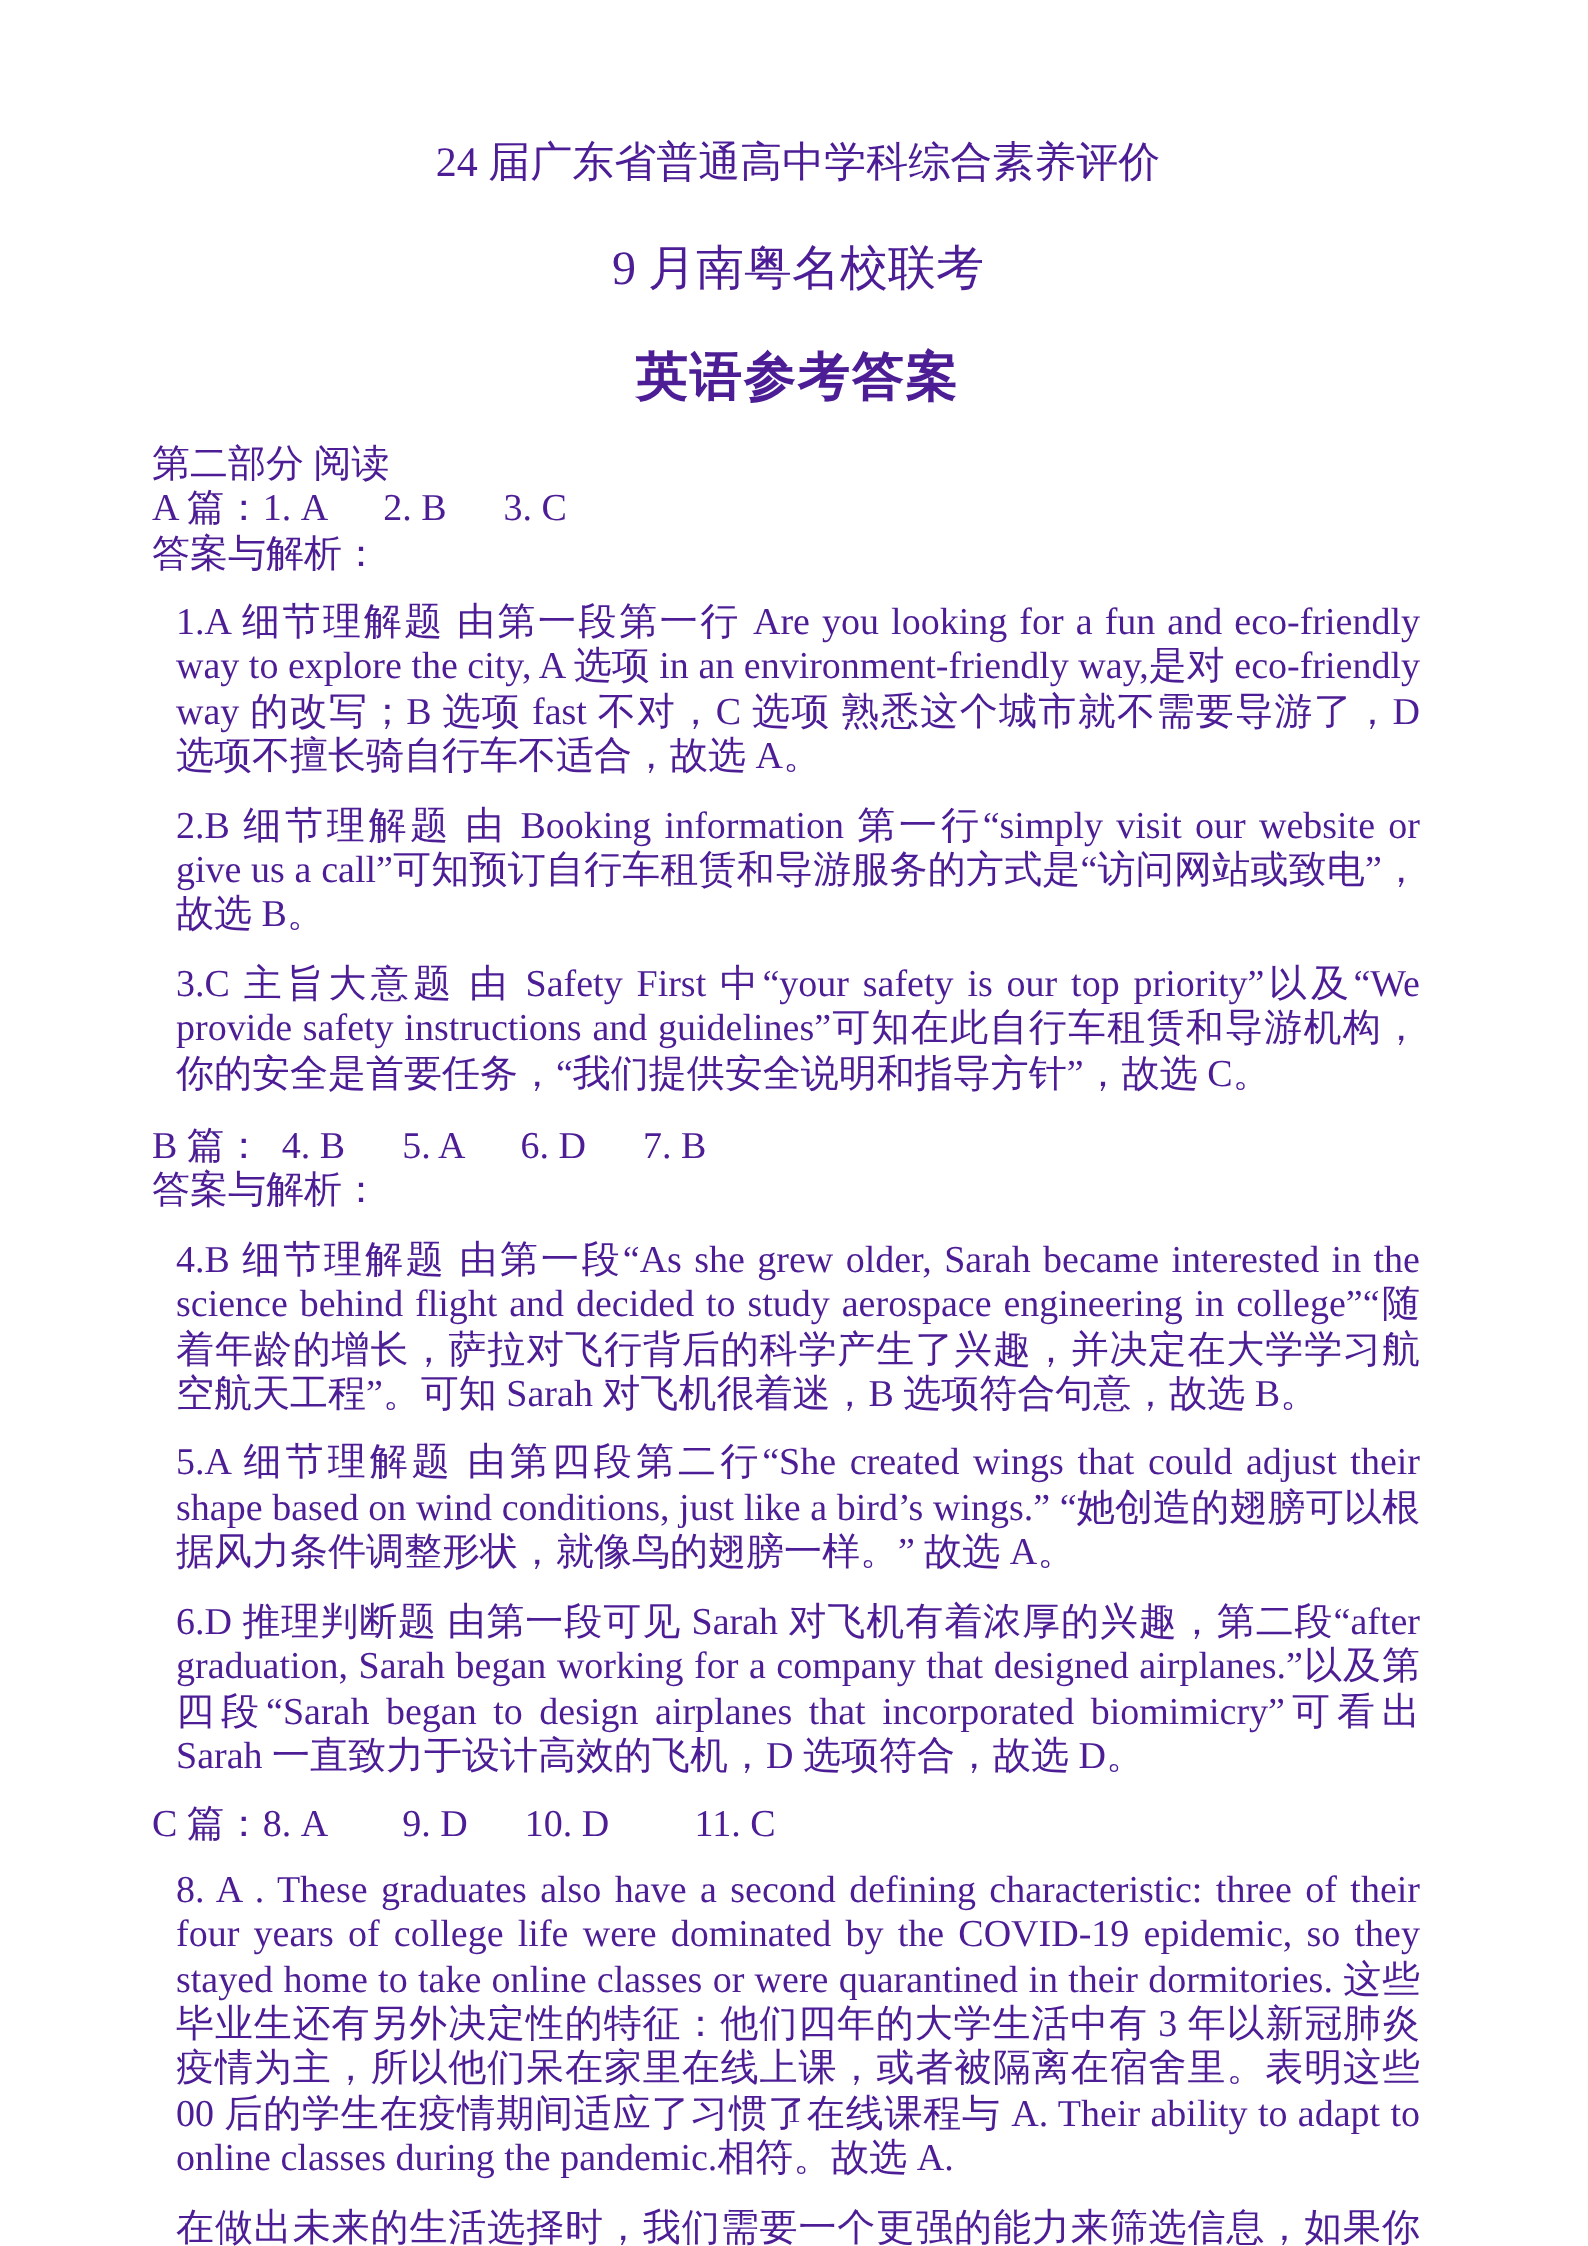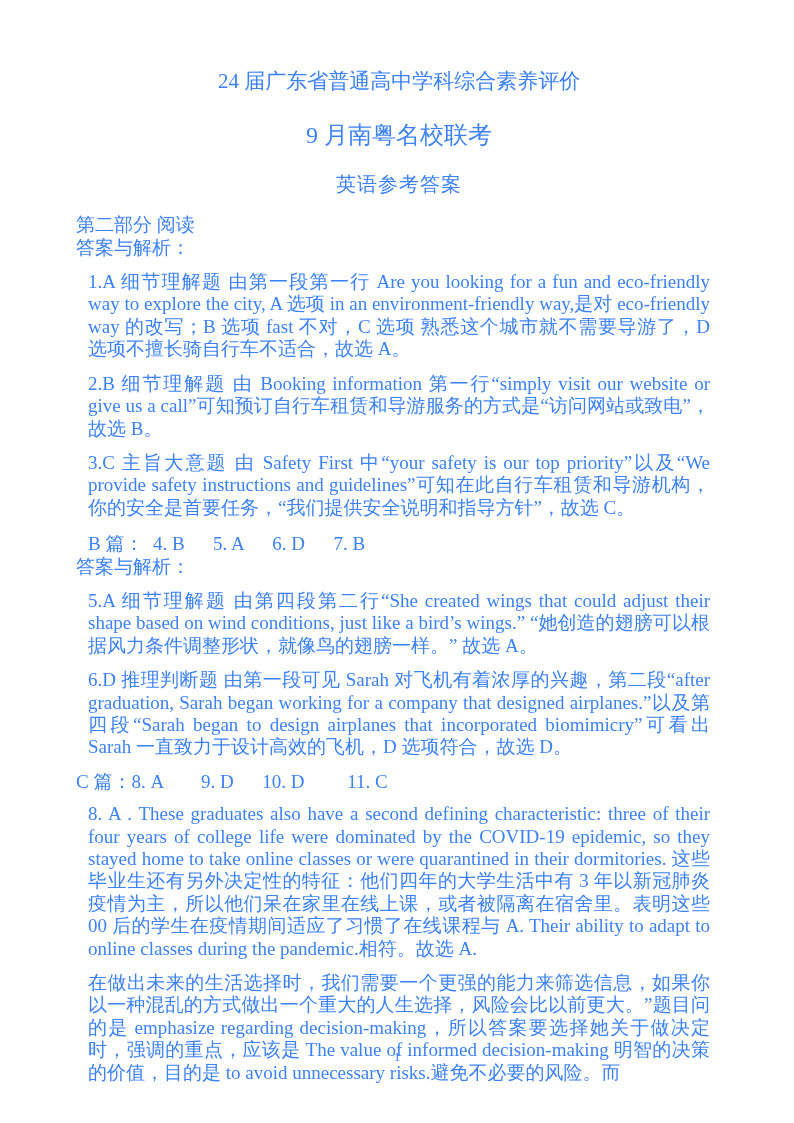--- a/index.html
+++ b/index.html
@@ -8,63 +8,63 @@
     background: #ffffff;
   }
   .page {
     position: relative;
     width: 794px;
     height: 1123px;
     margin: 0 auto;
     background: #ffffff;
     box-sizing: border-box;
     padding: 68px 72px 0 76px;
-    color: #3b82f6;
+    color: #4c1d95;
     font-family: "Liberation Serif", "DejaVu Serif", serif;
     overflow: hidden;
   }
   .title-1 {
     font-size: 21px;
     line-height: 1.25;
     text-align: center;
     font-weight: 400;
     margin: 0;
   }
   .title-2 {
     font-size: 24px;
     line-height: 1.25;
     text-align: center;
     font-weight: 400;
     margin: 26px 0 0 0;
   }
   .title-3 {
-    font-size: 20px;
+    font-size: 26px;
     line-height: 1.25;
     text-align: center;
-    font-weight: 400;
+    font-weight: 700;
     font-family: "Liberation Sans", "DejaVu Sans", sans-serif;
     margin: 22px 0 0 0;
     letter-spacing: 1px;
   }
   .doc-body {
     margin-top: 17px;
     font-size: 19px;
     line-height: 22.4px;
   }
   .line {
     margin: 0;
     white-space: pre-wrap;
   }
   .para {
     margin: 12px;
     text-align: justify;
   }
   .sp6  { margin-top: 6px; }
   .sp10 { margin-top: 10px; }
-  .sp14 { margin-top: 14px; margin-left: 12px; }
+  .sp14 { margin-top: 14px; }
   .page-number {
     position: absolute;
     bottom: 58px;
     left: 0;
     right: 0;
     text-align: center;
     font-size: 13.5px;
   }
 </style>
 </head>
@@ -76,29 +76,31 @@
     <p class="title-1">24 届广东省普通高中学科综合素养评价</p>
     <p class="title-2">9 月南粤名校联考</p>
     <p class="title-3">英语参考答案</p>
   </header>
 
   <main class="doc-body">
 
     <p class="line">第二部分 阅读</p>
 
     <section>
+      <p class="line">A 篇：1. A      2. B      3. C</p>
       <p class="line">答案与解析：</p>
       <p class="para">1.A 细节理解题  由第一段第一行 Are you looking for a fun and eco-friendly way to explore the city, A 选项 in an environment-friendly way,是对 eco-friendly way  的改写；B 选项 fast 不对，C 选项  熟悉这个城市就不需要导游了，D 选项不擅长骑自行车不适合，故选 A。</p>
       <p class="para sp6">2.B 细节理解题  由 Booking information 第一行“simply visit our website or give us a call”可知预订自行车租赁和导游服务的方式是“访问网站或致电”，故选 B。</p>
       <p class="para">3.C 主旨大意题  由 Safety First 中“your safety is our top priority”以及“We provide safety instructions and guidelines”可知在此自行车租赁和导游机构，你的安全是首要任务，“我们提供安全说明和指导方针”，故选 C。</p>
     </section>
 
     <section>
       <p class="line sp14">B 篇：  4. B      5. A      6. D      7. B</p>
       <p class="line">答案与解析：</p>
+      <p class="para">4.B 细节理解题  由第一段“As she grew older, Sarah became interested in the science behind flight and decided to study aerospace engineering in college”“随着年龄的增长，萨拉对飞行背后的科学产生了兴趣，并决定在大学学习航空航天工程”。可知 Sarah 对飞机很着迷，B 选项符合句意，故选 B。</p>
       <p class="para">5.A 细节理解题  由第四段第二行“She created wings that could adjust their shape based on wind conditions, just like a bird’s wings.” “她创造的翅膀可以根据风力条件调整形状，就像鸟的翅膀一样。” 故选 A。</p>
       <p class="para">6.D 推理判断题  由第一段可见 Sarah 对飞机有着浓厚的兴趣，第二段“after graduation, Sarah began working for a company that designed airplanes.”以及第四段“Sarah began to design airplanes that incorporated biomimicry”可看出 Sarah 一直致力于设计高效的飞机，D 选项符合，故选 D。</p>
     </section>
 
     <section>
       <p class="line">C 篇：8. A        9. D      10. D         11. C</p>
       <p class="para sp10">8. A . These graduates also have a second defining characteristic: three of their four years of college life were dominated by the COVID-19 epidemic, so they stayed home to take online classes or were quarantined in their dormitories.  这些毕业生还有另外决定性的特征：他们四年的大学生活中有 3 年以新冠肺炎疫情为主，所以他们呆在家里在线上课，或者被隔离在宿舍里。表明这些 00 后的学生在疫情期间适应了习惯了在线课程与 A. Their ability to adapt to online classes during the pandemic.相符。故选 A.</p>
       <p class="para">在做出未来的生活选择时，我们需要一个更强的能力来筛选信息，如果你以一种混乱的方式做出一个重大的人生选择，风险会比以前更大。”题目问的是 emphasize regarding decision-making，所以答案要选择她关于做决定时，强调的重点，应该是 The value of informed decision-making  明智的决策的价值，目的是 to avoid unnecessary risks.避免不必要的风险。而</p>
     </section>
 

